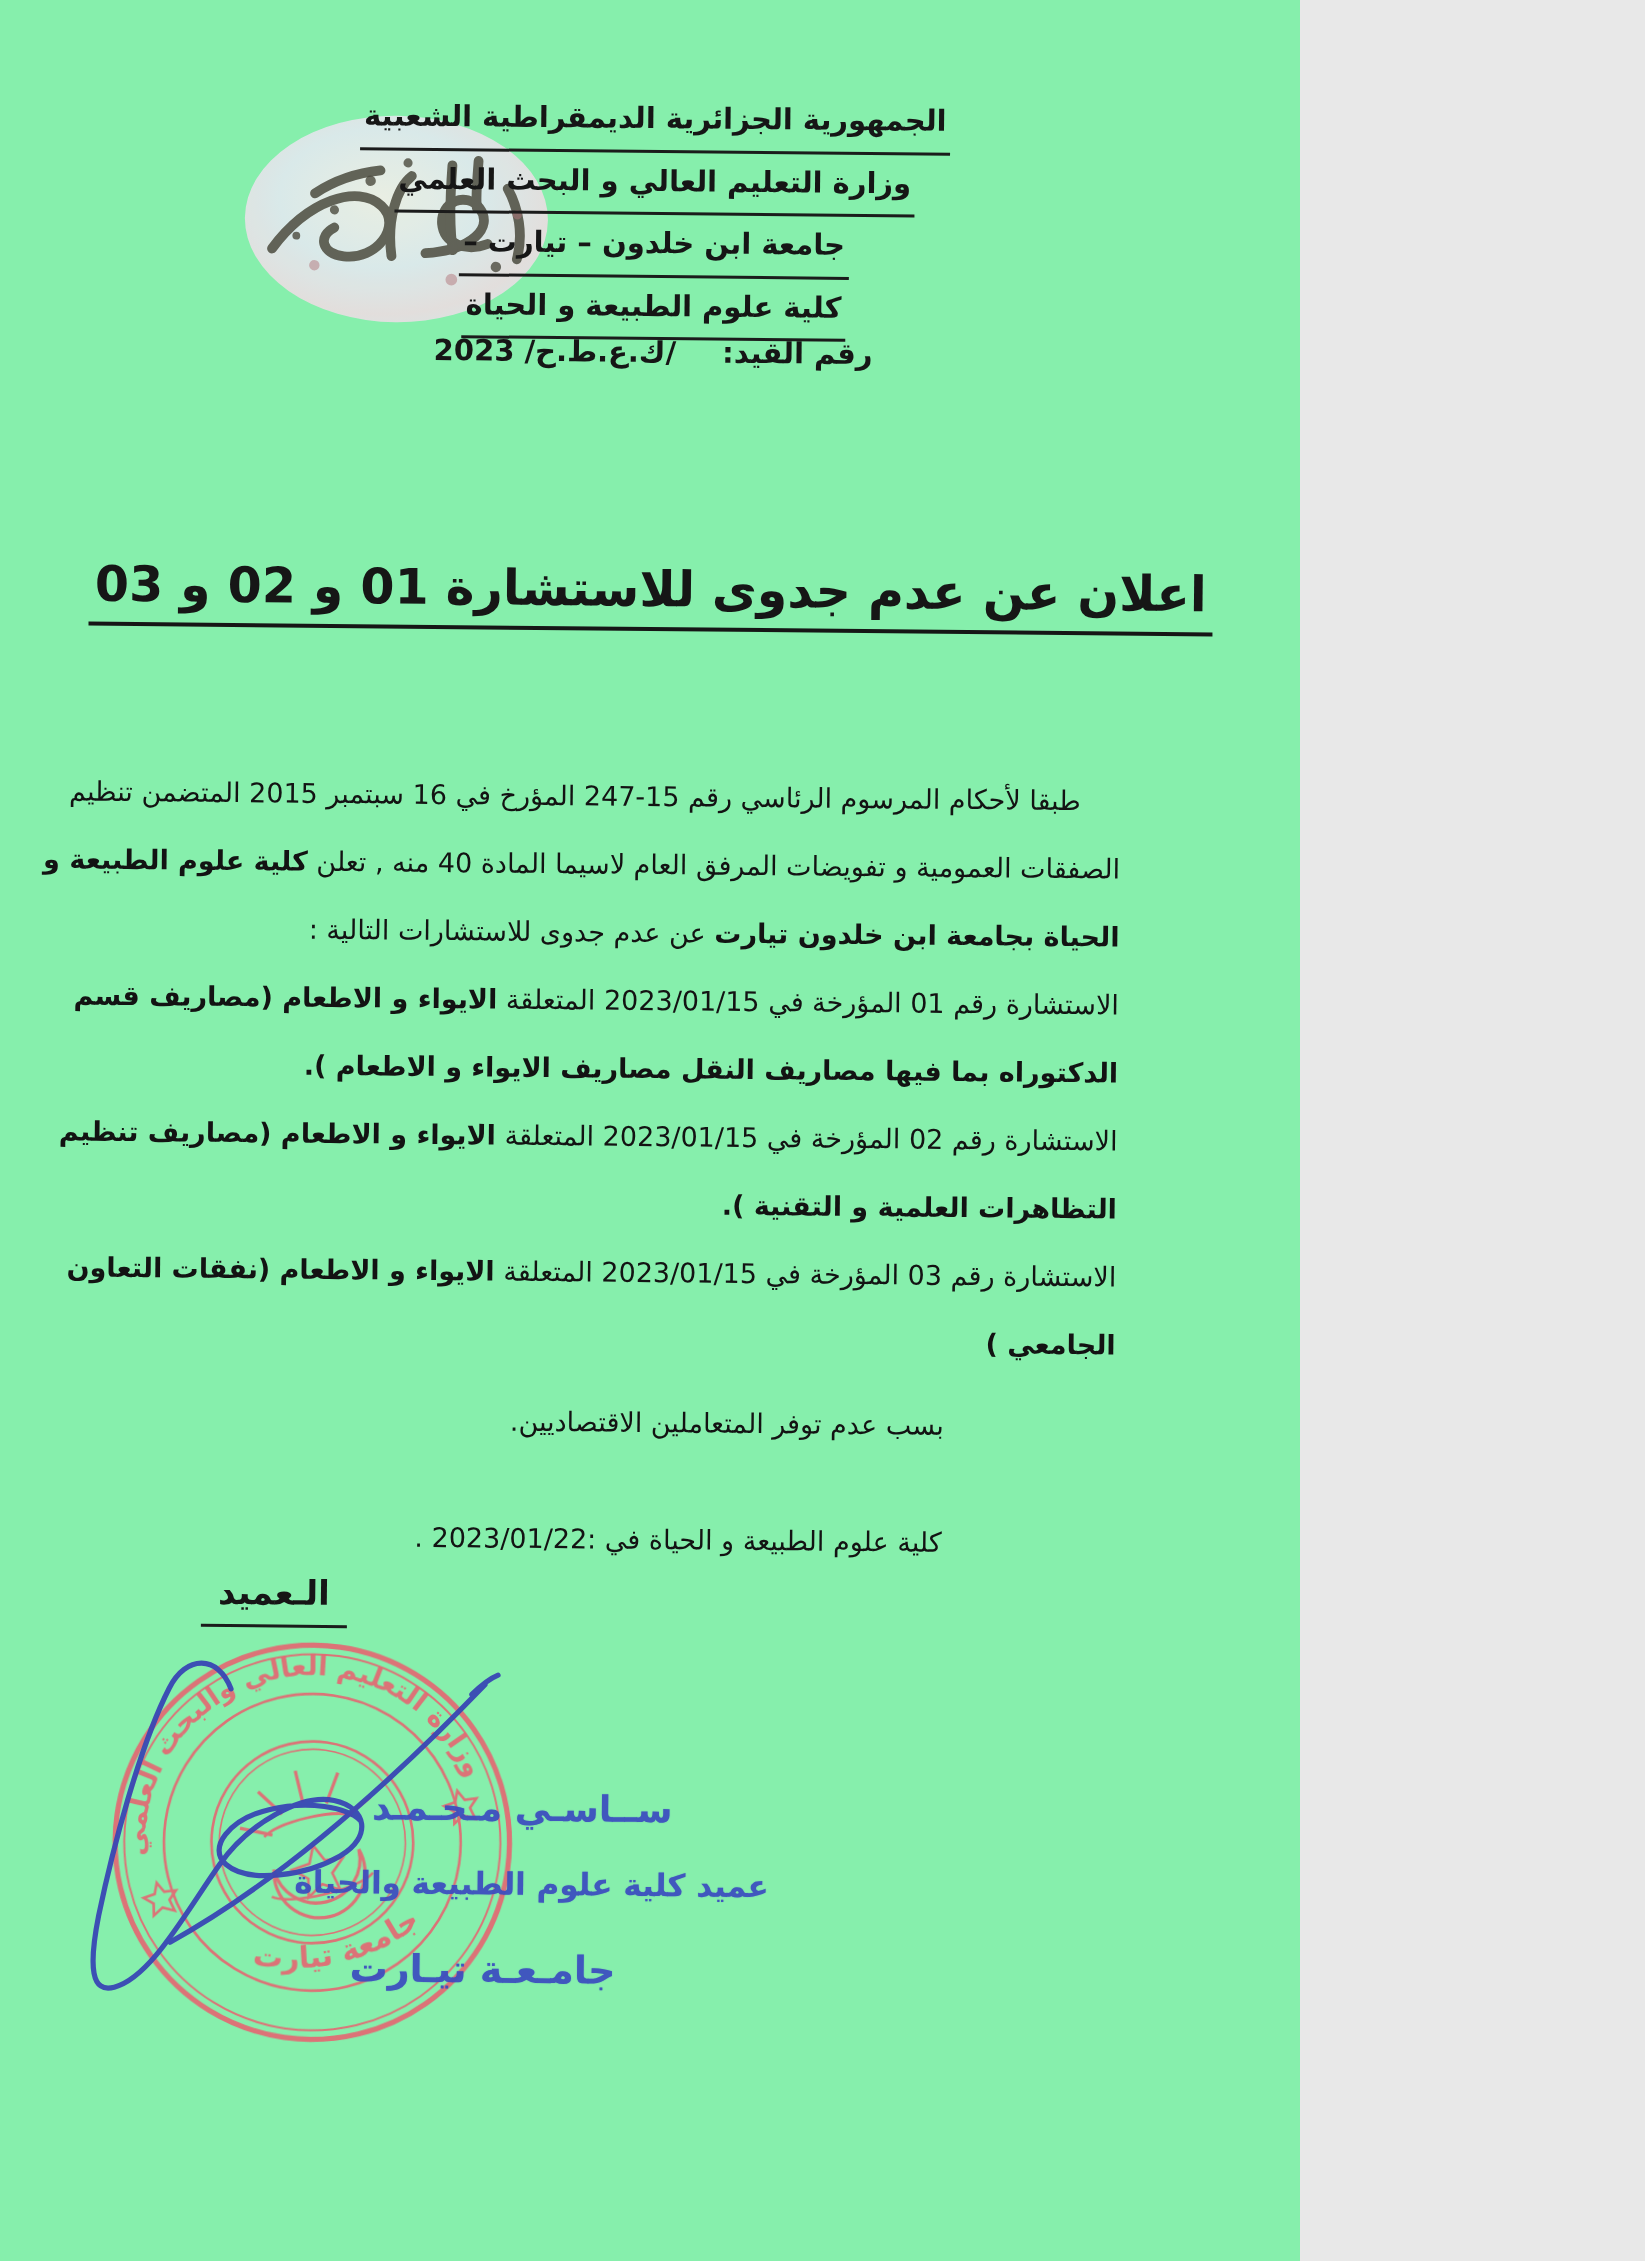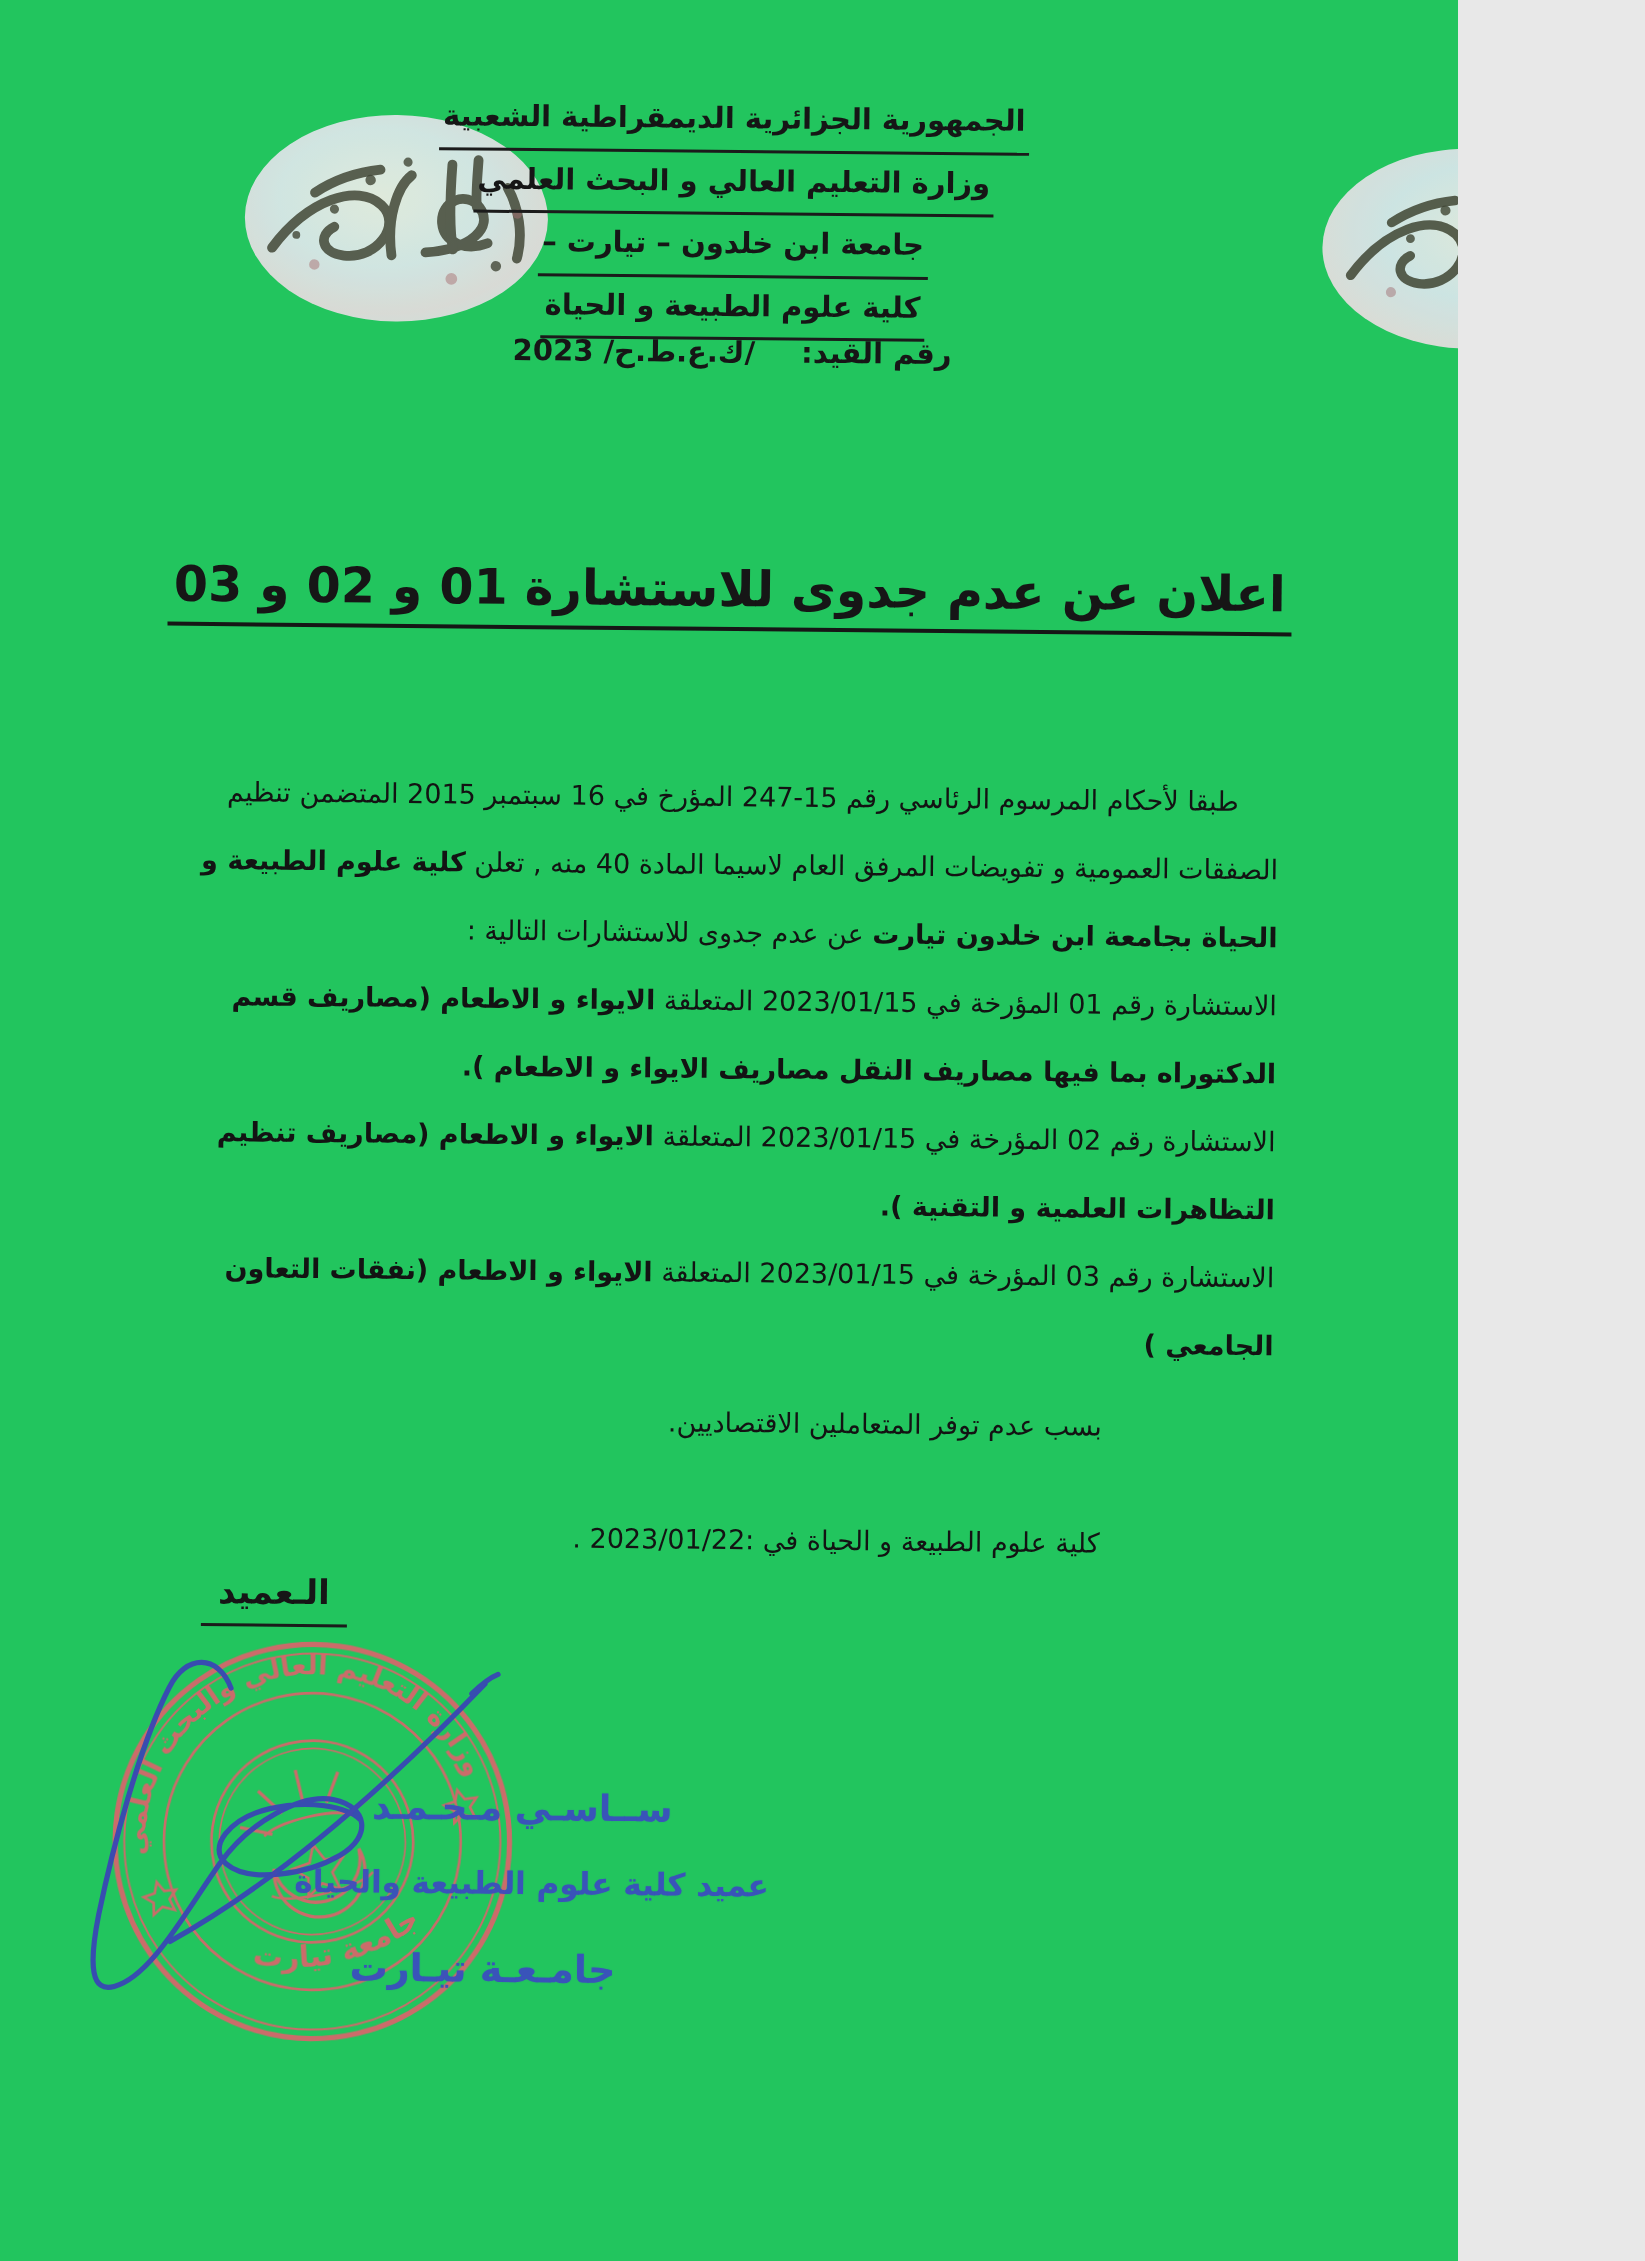--- a/index.html
+++ b/index.html
@@ -1,19 +1,19 @@
 <!DOCTYPE html>
 <html lang="ar" style="font-size:10.4px"><head>
 <meta charset="utf-8">
 <style>
   html,body{margin:0;padding:0;background:#e8e8e8;}
   .sheet{
     position:relative;
-    width:1458px;height:2261px;
-    background:#22c55e;
+    width:1300px;height:2261px;
+    background:#86efac;
     overflow:hidden;
     font-family:"DejaVu Sans",sans-serif;
     color:#161616;
   }
   .skew{
     position:absolute;inset:0;
     transform:rotate(0.55deg);
     transform-origin:50% 30%;
   }
   

